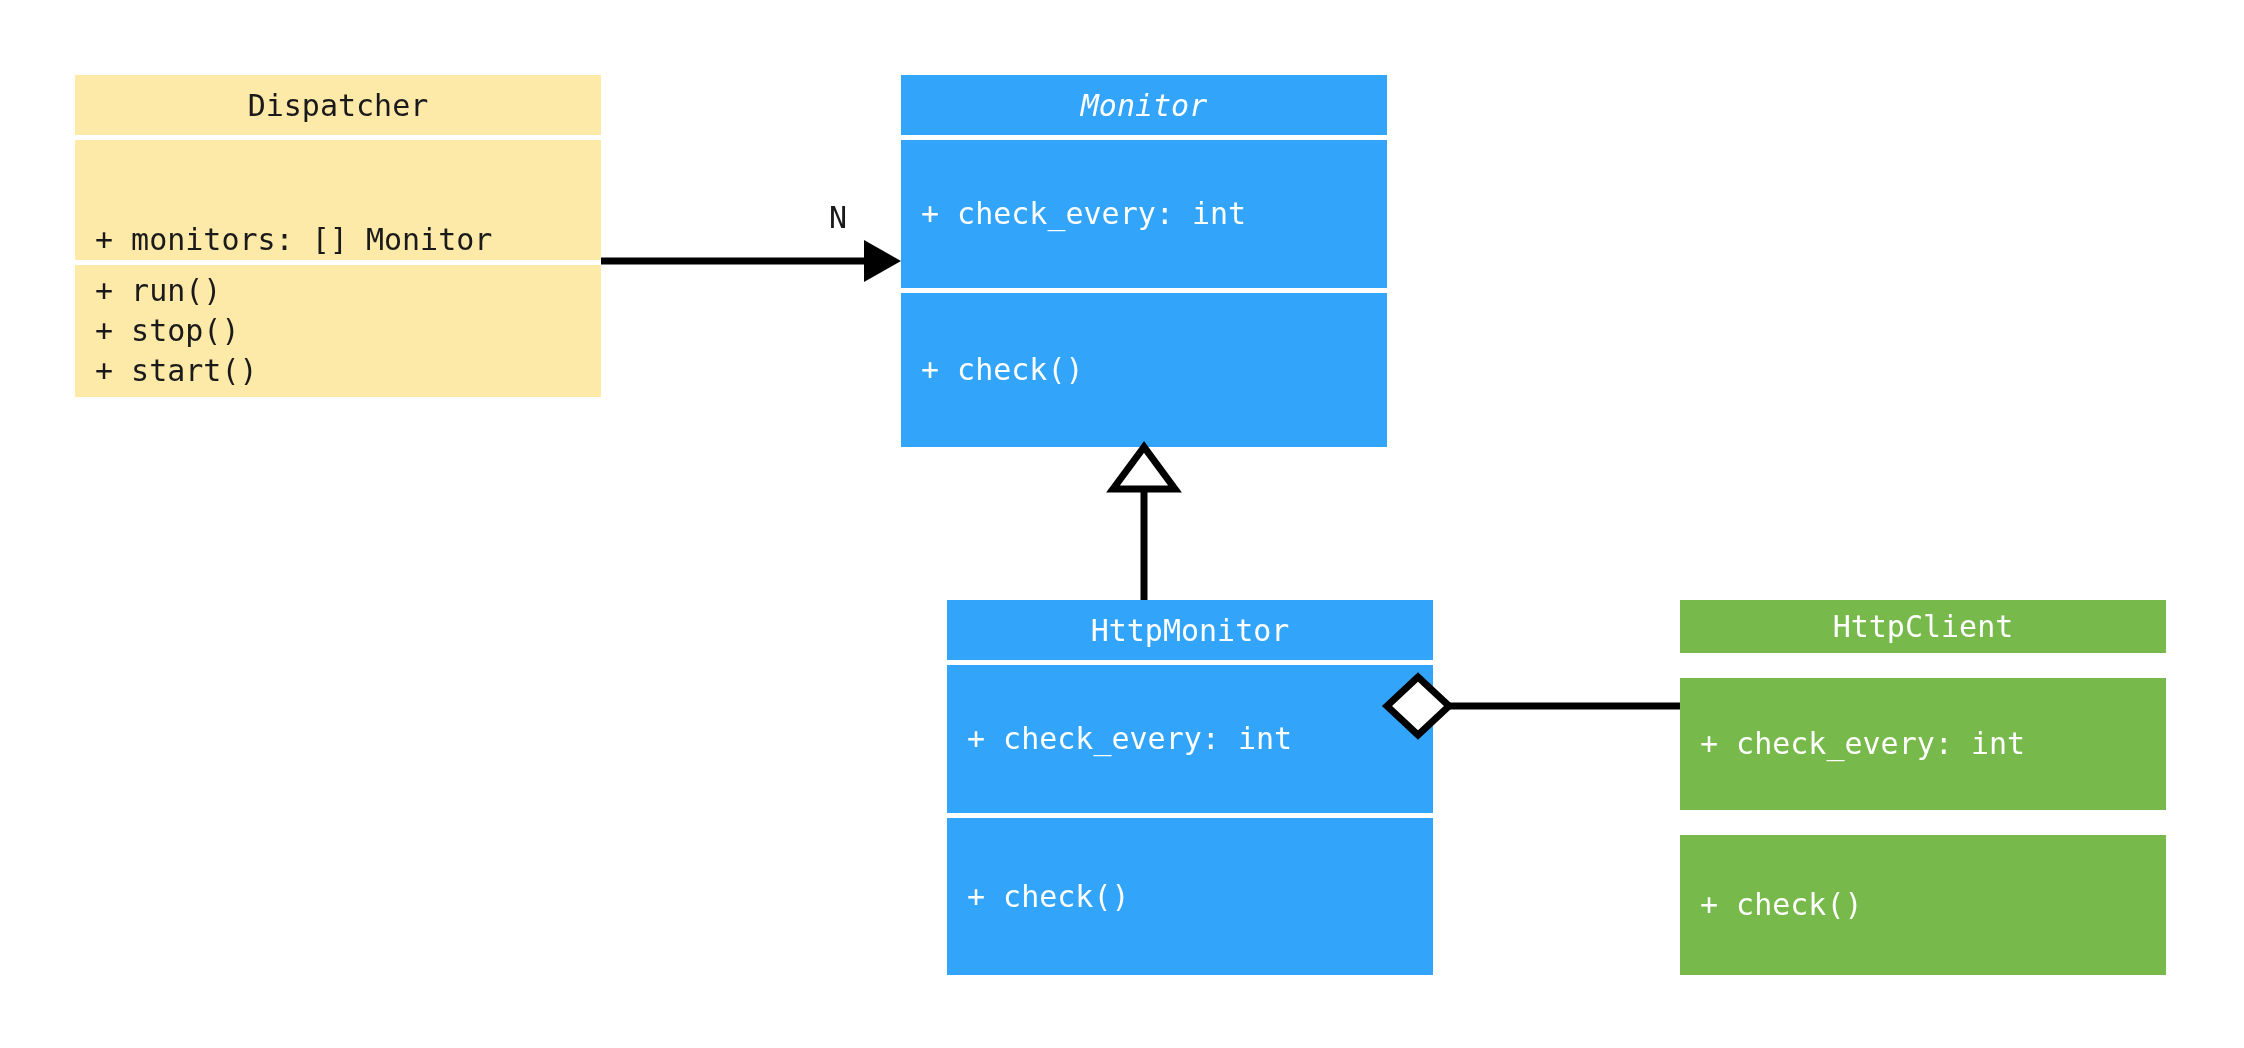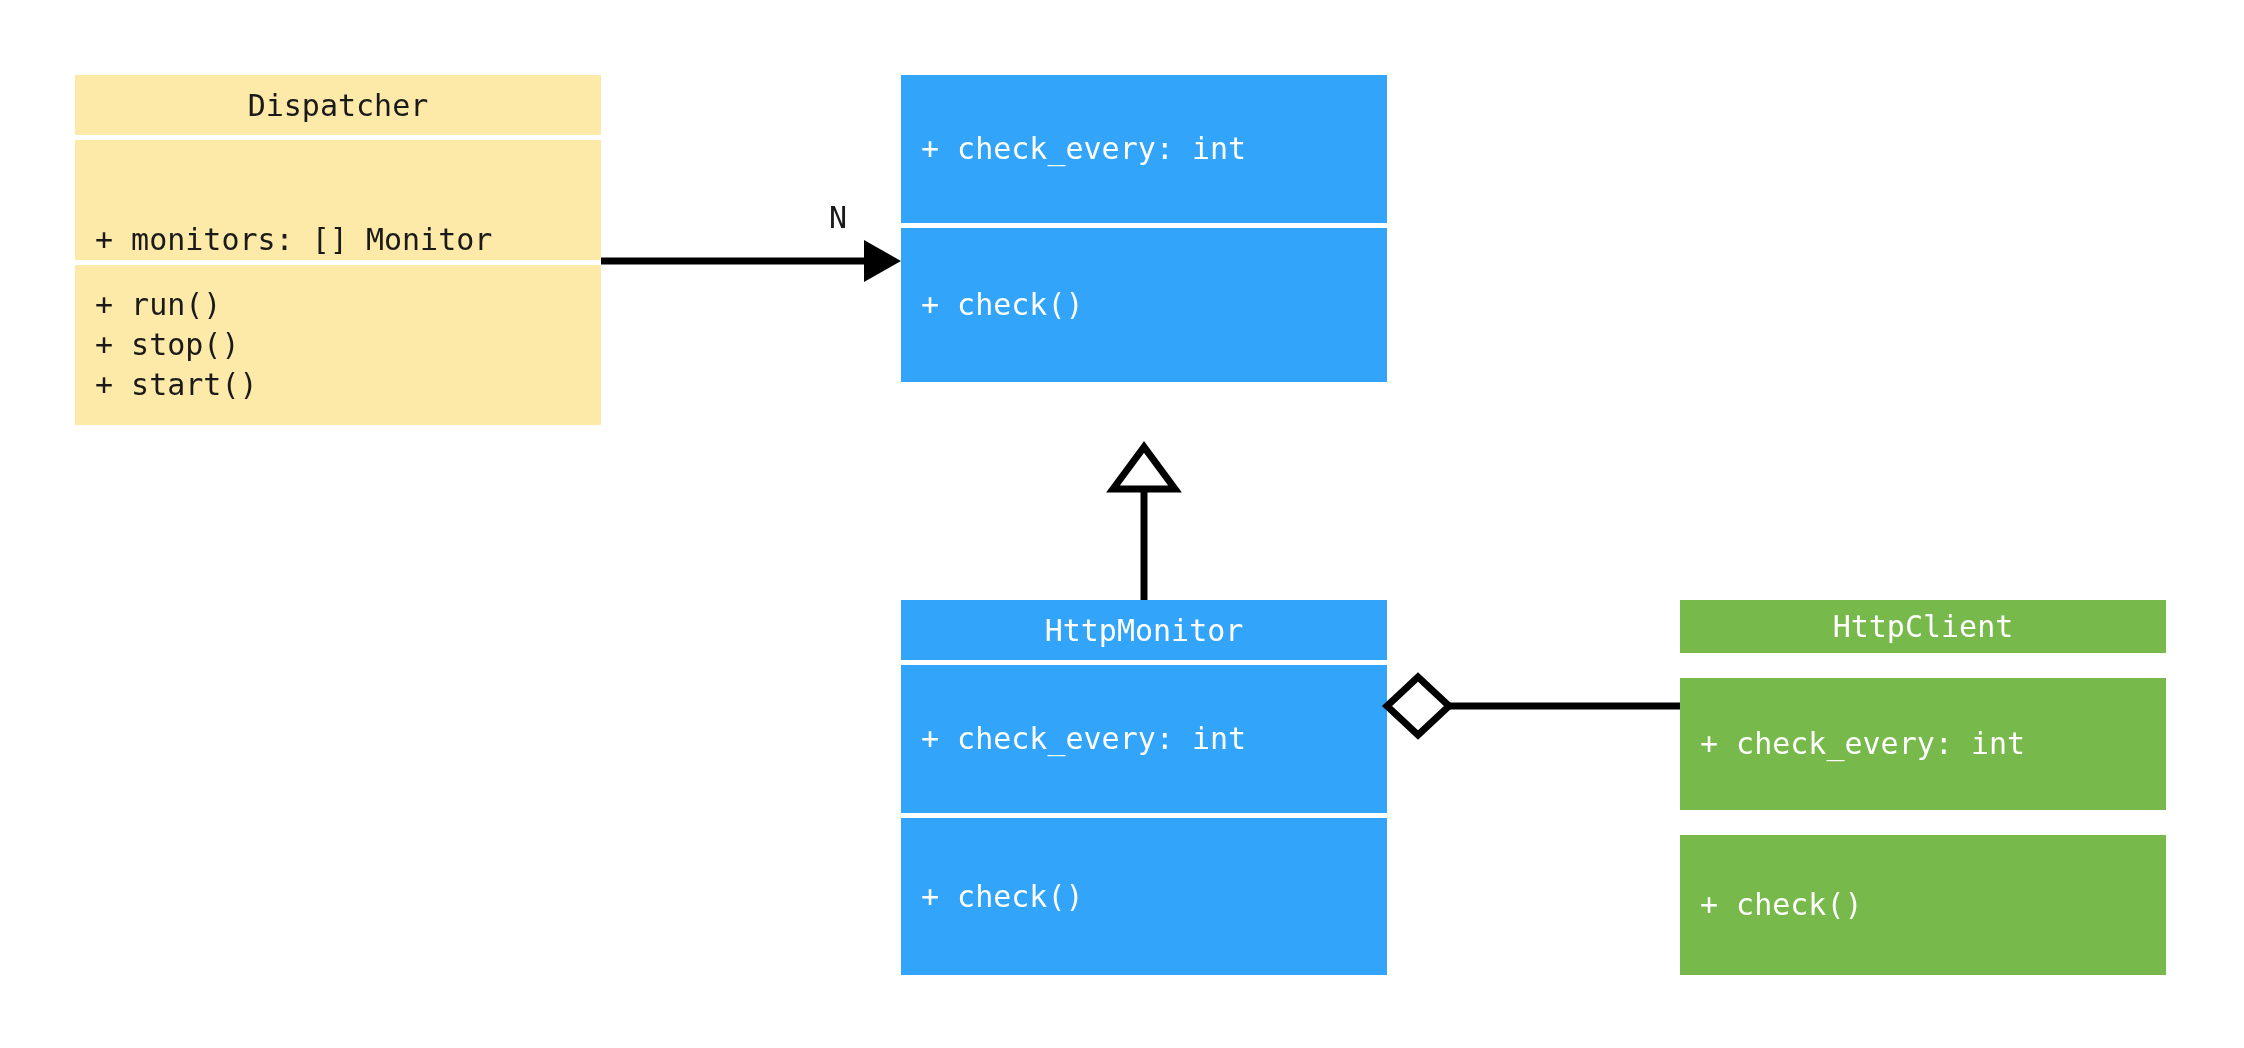--- a/index.html
+++ b/index.html
@@ -70,28 +70,28 @@
   .theme-blue .uml-members { color: #ffffff; }
 
   .theme-green .uml-compartment { background: #77b94a; }
   .theme-green .uml-title,
   .theme-green .uml-members { color: #ffffff; }
 
   
   #class-dispatcher { left: 75px;  top: 75px;  width: 526px; height: 372px; }
   #class-dispatcher .c-title   { height: 60px; }
   #class-dispatcher .c-attrs   { height: 120px; justify-content: flex-end; }
-  #class-dispatcher .c-methods { height: 160px; }
+  #class-dispatcher .c-methods { height: 132px; }
 
   #class-monitor { left: 901px; top: 75px; width: 486px; height: 372px; }
   #class-monitor .c-title   { height: 60px; }
   #class-monitor .c-attrs   { height: 148px; }
   #class-monitor .c-methods { height: 154px; }
 
-  #class-httpmonitor { left: 901px; top: 600px; width: 486px; height: 375px; }
+  #class-httpmonitor { left: 947px; top: 600px; width: 486px; height: 375px; }
   #class-httpmonitor .c-title   { height: 60px; }
   #class-httpmonitor .c-attrs   { height: 148px; }
   #class-httpmonitor .c-methods { height: 157px; }
 
   #class-httpclient { left: 1680px; top: 600px; width: 486px; height: 375px; gap: 25px; }
   #class-httpclient .c-title   { height: 60px; }
   #class-httpclient .c-attrs   { height: 148px; }
   #class-httpclient .c-methods { height: 157px; }
 
   
@@ -122,20 +122,21 @@
       <div>+ monitors: [] Monitor</div>
     </div>
     <div class="uml-compartment uml-members c-methods">
       <div>+ run()</div>
       <div>+ stop()</div>
       <div>+ start()</div>
     </div>
   </div>
 
   <div class="uml-class theme-blue" id="class-monitor">
+    <div class="uml-compartment uml-title c-title abstract">Monitor</div>
     <div class="uml-compartment uml-members c-attrs">
       <div>+ check_every: int</div>
     </div>
     <div class="uml-compartment uml-members c-methods">
       <div>+ check()</div>
     </div>
   </div>
 
   <div class="uml-class theme-blue" id="class-httpmonitor">
     <div class="uml-compartment uml-title c-title">HttpMonitor</div>

